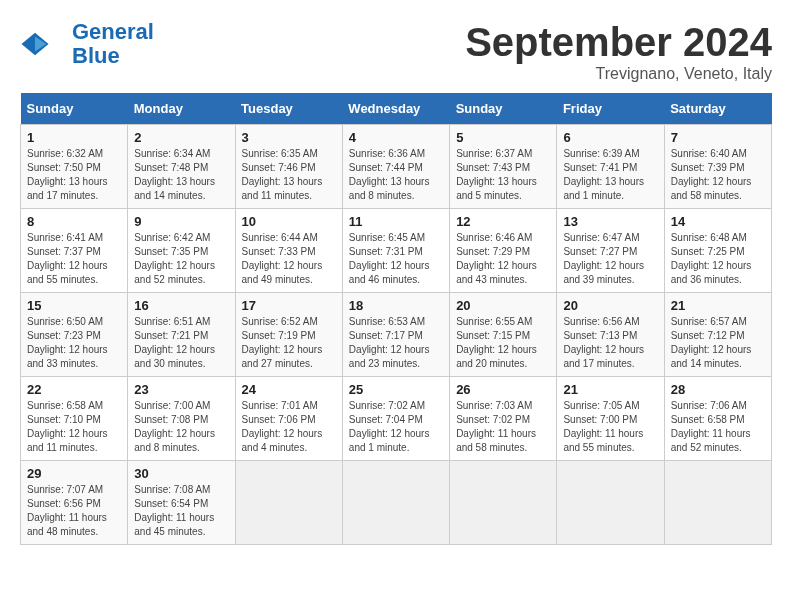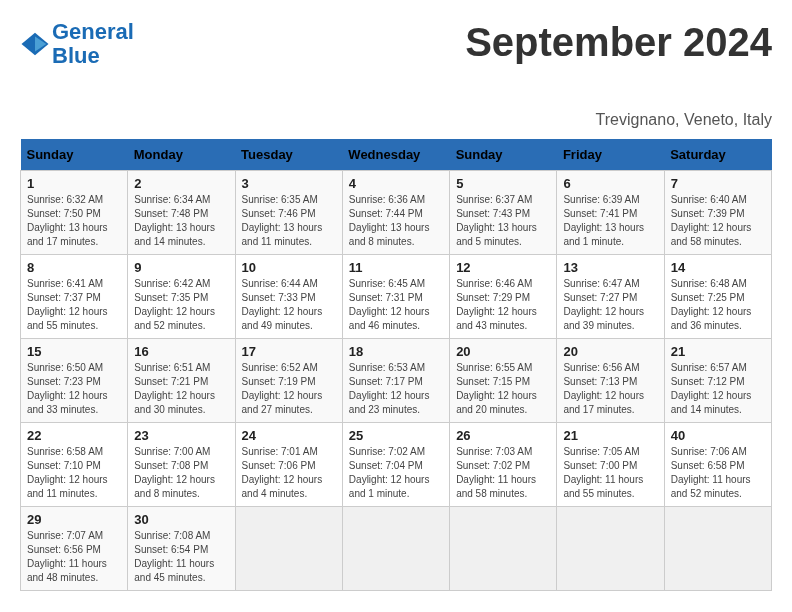--- a/index.html
+++ b/index.html
@@ -21,47 +21,47 @@
       align-items: center;
     }
     .logo-text {
       font-size: 22px;
       font-weight: bold;
       color: #333;
       line-height: 1.1;
     }
     .logo-text span {
       color: #1a6bb5;
+      margin-left: 20px;
     }
     .logo-icon {
       width: 30px;
       height: 30px;
       margin-right: 2px;
     }
     .title-area {
       text-align: right;
     }
     .month-title {
       font-size: 40px;
       font-weight: bold;
       color: #333;
     }
     .subtitle {
       font-size: 16px;
       color: #555;
-      margin-top: 46px;
     }
     table {
       width: 100%;
       border-collapse: collapse;
       font-size: 11px;
     }
     thead tr th {
       background-color: #2a6db5;
-      color: #000000;
+      color: #ffffff;
       padding: 8px 6px;
       text-align: left;
       font-size: 13px;
       font-weight: bold;
     }
     tbody tr td {
       border: 1px solid #ccc;
       padding: 5px 6px;
       vertical-align: top;
       width: 107px;
@@ -149,21 +149,21 @@
         <td><span class="day-num">20</span><span class="day-info">Sunrise: 6:56 AM<br>Sunset: 7:13 PM<br>Daylight: 12 hours<br>and 17 minutes.</span></td>
         <td><span class="day-num">21</span><span class="day-info">Sunrise: 6:57 AM<br>Sunset: 7:12 PM<br>Daylight: 12 hours<br>and 14 minutes.</span></td>
       </tr>
       <tr>
         <td><span class="day-num">22</span><span class="day-info">Sunrise: 6:58 AM<br>Sunset: 7:10 PM<br>Daylight: 12 hours<br>and 11 minutes.</span></td>
         <td><span class="day-num">23</span><span class="day-info">Sunrise: 7:00 AM<br>Sunset: 7:08 PM<br>Daylight: 12 hours<br>and 8 minutes.</span></td>
         <td><span class="day-num">24</span><span class="day-info">Sunrise: 7:01 AM<br>Sunset: 7:06 PM<br>Daylight: 12 hours<br>and 4 minutes.</span></td>
         <td><span class="day-num">25</span><span class="day-info">Sunrise: 7:02 AM<br>Sunset: 7:04 PM<br>Daylight: 12 hours<br>and 1 minute.</span></td>
         <td><span class="day-num">26</span><span class="day-info">Sunrise: 7:03 AM<br>Sunset: 7:02 PM<br>Daylight: 11 hours<br>and 58 minutes.</span></td>
         <td><span class="day-num">21</span><span class="day-info">Sunrise: 7:05 AM<br>Sunset: 7:00 PM<br>Daylight: 11 hours<br>and 55 minutes.</span></td>
-        <td><span class="day-num">40</span><span class="day-info">Sunrise: 7:06 AM<br>Sunset: 6:58 PM<br>Daylight: 11 hours<br>and 52 minutes.</span></td>
+        <td><span class="day-num">28</span><span class="day-info">Sunrise: 7:06 AM<br>Sunset: 6:58 PM<br>Daylight: 11 hours<br>and 52 minutes.</span></td>
       </tr>
       <tr>
         <td><span class="day-num">29</span><span class="day-info">Sunrise: 7:07 AM<br>Sunset: 6:56 PM<br>Daylight: 11 hours<br>and 48 minutes.</span></td>
         <td><span class="day-num">30</span><span class="day-info">Sunrise: 7:08 AM<br>Sunset: 6:54 PM<br>Daylight: 11 hours<br>and 45 minutes.</span></td>
         <td class="empty"></td>
         <td class="empty"></td>
         <td class="empty"></td>
         <td class="empty"></td>
         <td class="empty"></td>
       </tr>

